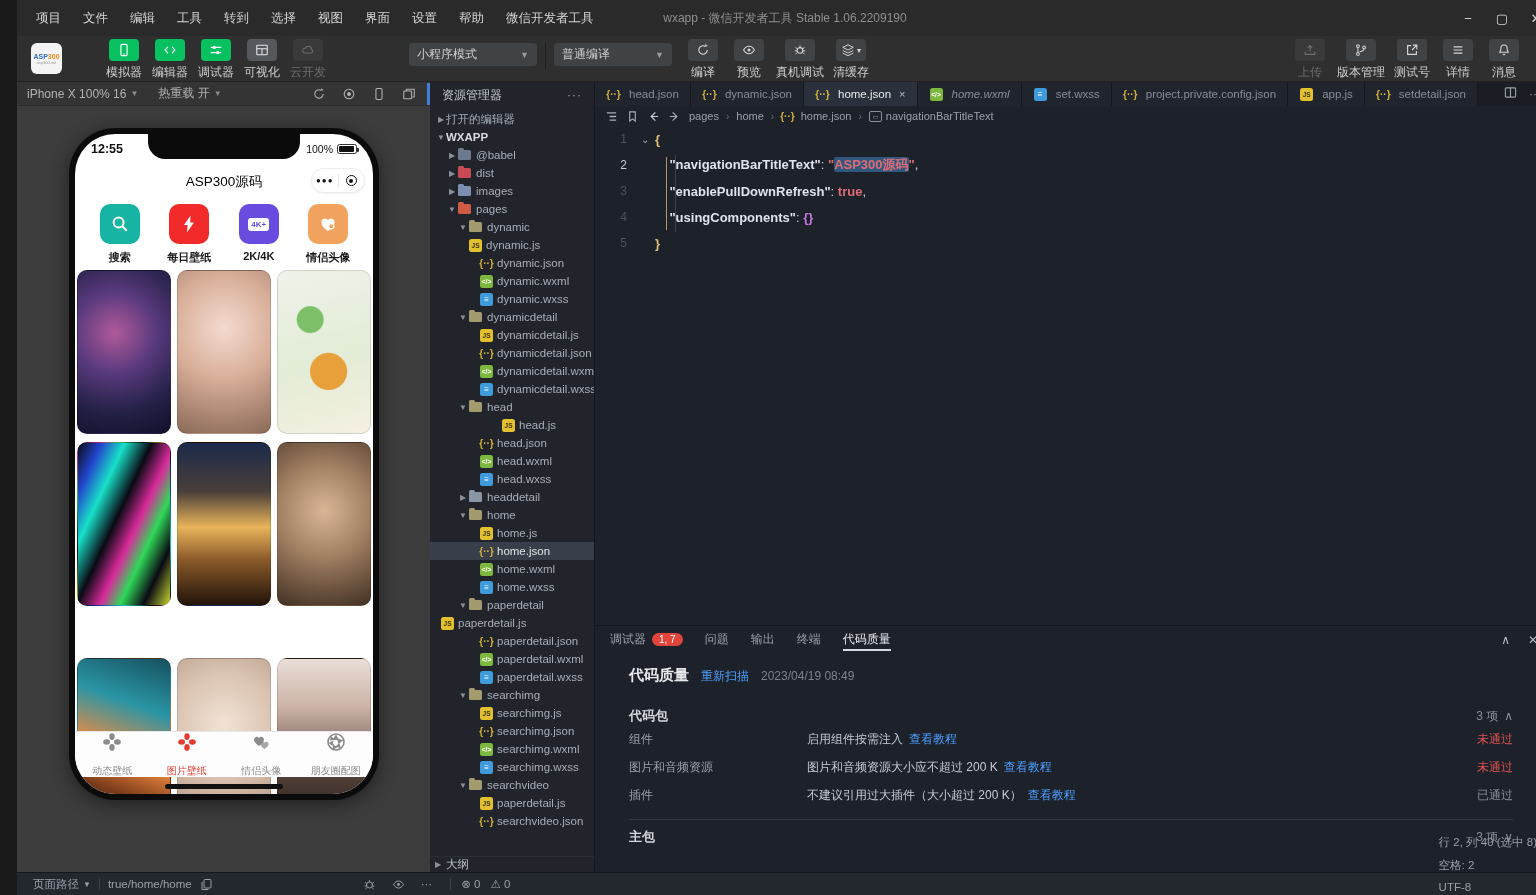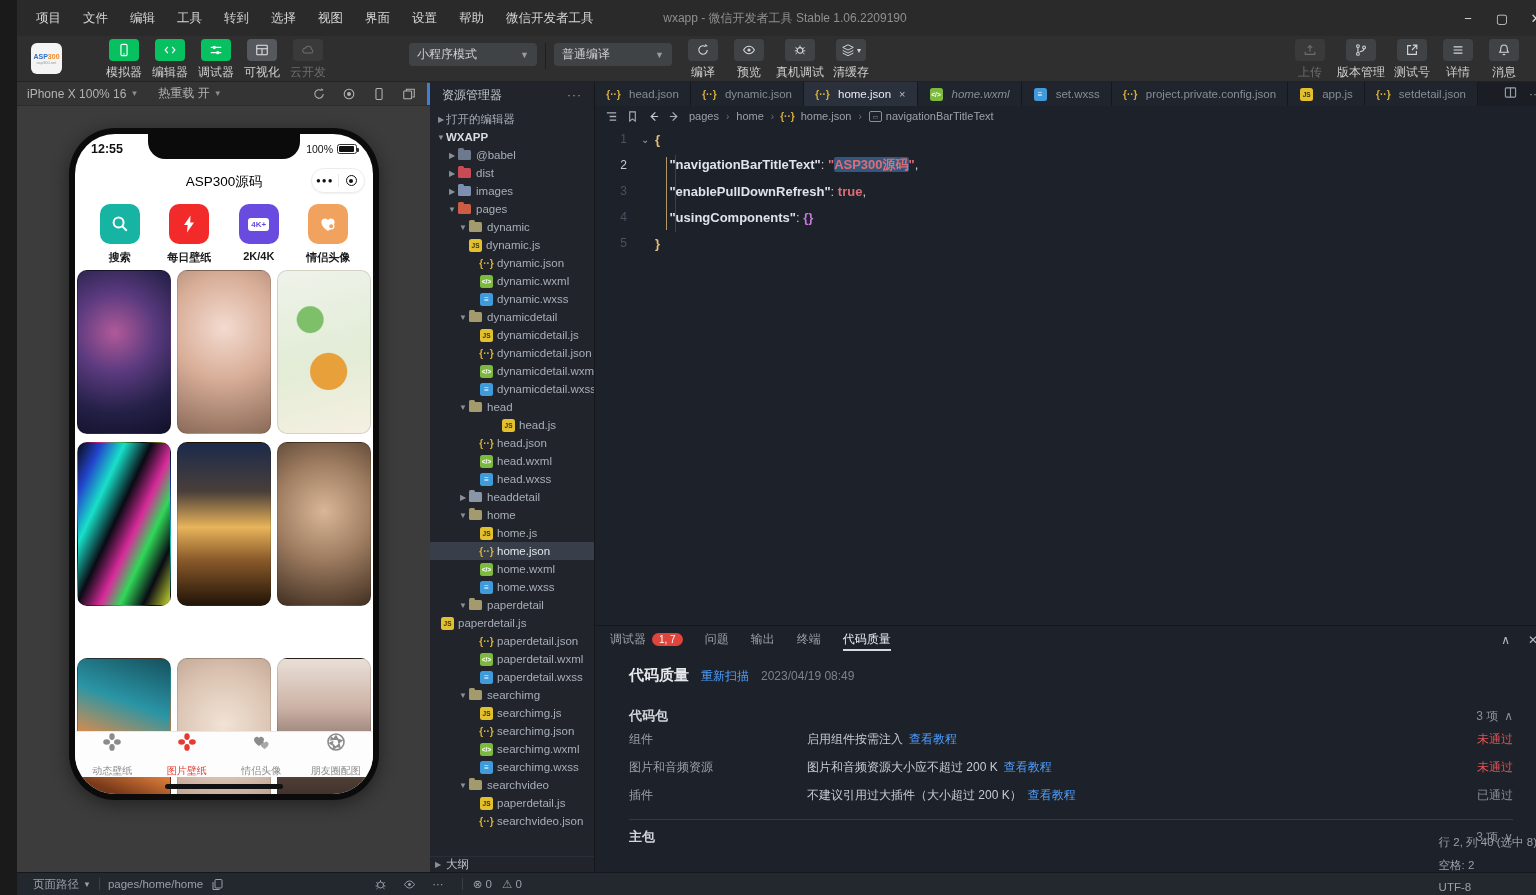--- a/index.html
+++ b/index.html
@@ -906,21 +906,21 @@
     </div>
   </div>
 
   <div class="statusbar">
     <div class="sb-left">
       <span style="display:flex;align-items:center;gap:4px;">
         <span>页面路径</span>
         <span class="caret-d">▼</span>
       </span>
       <span class="sb-sep"></span>
-      <span>pages/home/home</span>
+      <span>true/home/home</span>
       <span class="sb-ic"><svg viewBox="0 0 13 13">
             <rect x="4" y="1.5" width="7" height="8.5" rx="1" fill="none" stroke="currentColor"></rect>
             <path d="M2 4v7.5h6.5" fill="none" stroke="currentColor"></path>
           </svg></span>
     </div>
     <div class="sb-icons">
       <span class="sb-ic"><svg viewBox="0 0 13 13">
             <circle cx="6.5" cy="7" r="3" fill="none" stroke="currentColor"></circle>
             <path d="M6.5 4V2.2M3.8 5.5 2.2 4.4M9.2 5.5l1.6-1.1M3.4 8H1.6M9.6 8h1.8M3.8 9.8 2.5 11M9.2 9.8 10.5 11" stroke="currentColor" fill="none"></path>
           </svg></span>

